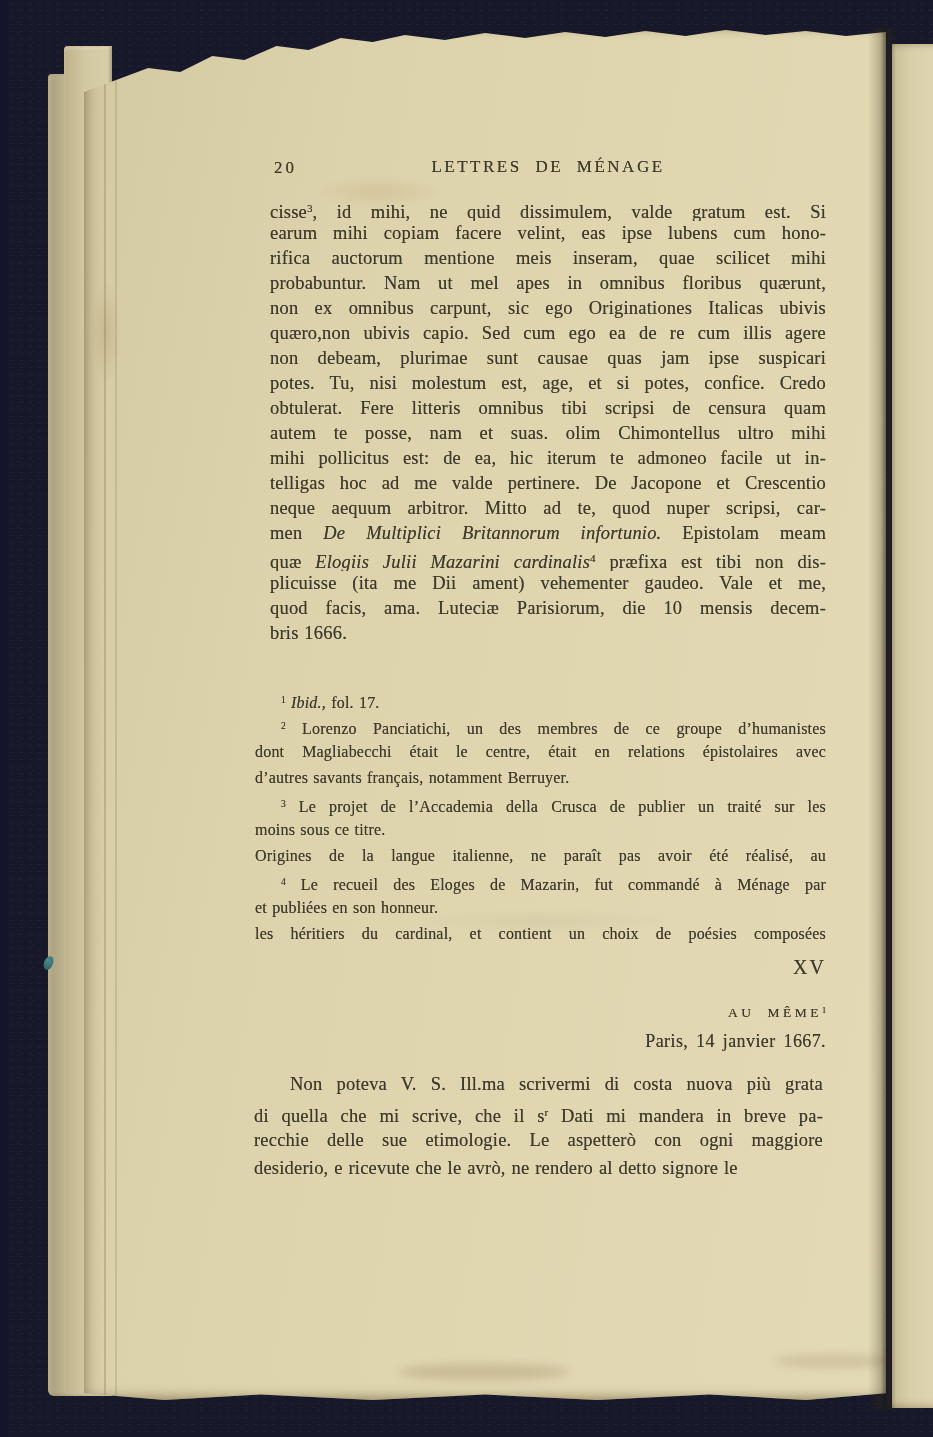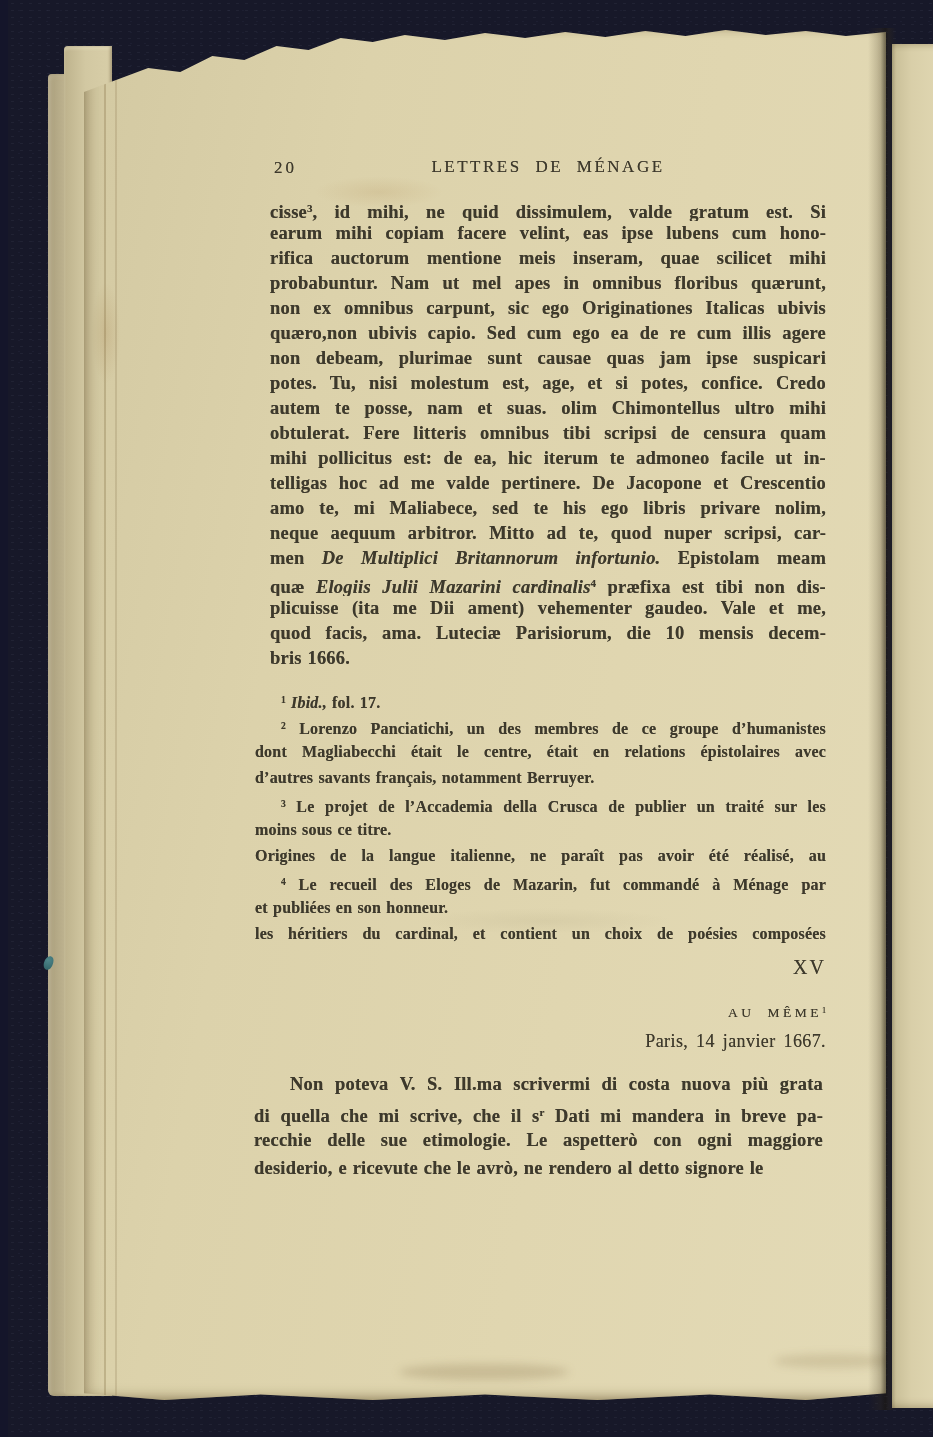--- a/index.html
+++ b/index.html
@@ -75,21 +75,21 @@
   
   .page-number{position:absolute;left:190px;top:130px;font-size:17px;letter-spacing:3px;}
   .running-title{position:absolute;left:186px;top:129px;width:556px;text-align:center;font-size:17px;letter-spacing:2.5px;word-spacing:7px;}
   .body-col{position:absolute;left:186px;top:168px;width:556px;font-size:18.5px;--lh:25px;}
   .fn-col{position:absolute;left:171px;top:659px;width:571px;font-size:16px;--lh:26px;}
   .center-line{position:absolute;left:171px;width:571px;text-align:right;}
   .sec-number{top:928px;font-size:20px;letter-spacing:2px;}
   .salutation{top:977px;font-size:13.5px;letter-spacing:3.5px;word-spacing:6px;}
   .dateline{top:1003px;font-size:18px;letter-spacing:.4px;word-spacing:3px;}
   .it-col{position:absolute;left:170px;top:1042px;width:569px;font-size:18.5px;--lh:28px;}
-  .tline{height:var(--lh);line-height:var(--lh);overflow:hidden;letter-spacing:.2px;word-spacing:1px;font-weight:bold;}
+  .tline{height:var(--lh);line-height:var(--lh);overflow:hidden;letter-spacing:.2px;word-spacing:1px;}
   .just{text-align:justify;text-align-last:justify;}
   .tline.first-indent{text-indent:26px;}
   .it-col .tline.first-indent{text-indent:36px;}
   .it{font-style:italic;}
   .sp{font-size:60%;vertical-align:.5em;letter-spacing:0;}
 </style>
 </head>
 <body>
 
 <div class="scene">
@@ -112,25 +112,24 @@
 
     <div class="body-col">
         <div class="tline just"><span>cisse</span><span class="sp">3</span><span>, id mihi, ne quid dissimulem, valde gratum est. Si</span></div>
         <div class="tline just">earum mihi copiam facere velint, eas ipse lubens cum hono-</div>
         <div class="tline just">rifica auctorum mentione meis inseram, quae scilicet mihi</div>
         <div class="tline just">probabuntur. Nam ut mel apes in omnibus floribus quærunt,</div>
         <div class="tline just">non ex omnibus carpunt, sic ego Originationes Italicas ubivis</div>
         <div class="tline just">quæro,non ubivis capio. Sed cum ego ea de re cum illis agere</div>
         <div class="tline just">non debeam, plurimae sunt causae quas jam ipse suspicari</div>
         <div class="tline just">potes. Tu, nisi molestum est, age, et si potes, confice. Credo</div>
+        <div class="tline just">obtulerat. Fere litteris omnibus tibi scripsi de censura quam</div>
         <div class="tline just">autem te posse, nam et suas. olim Chimontellus ultro mihi</div>
-        <div class="tline just">obtulerat. Fere litteris omnibus tibi scripsi de censura quam</div>
         <div class="tline just">mihi pollicitus est: de ea, hic iterum te admoneo facile ut in-</div>
         <div class="tline just">telligas hoc ad me valde pertinere. De Jacopone et Crescentio</div>
-        <div class="tline just">amo te, mi Maliabece, sed te his ego libris privare nolim,</div>
         <div class="tline just">neque aequum arbitror. Mitto ad te, quod nuper scripsi, car-</div>
         <div class="tline just"><span>men </span><span class="it">De Multiplici Britannorum infortunio.</span><span> Epistolam meam</span></div>
         <div class="tline just"><span>quæ </span><span class="it">Elogiis Julii Mazarini cardinalis</span><span class="sp">4</span><span> præfixa est tibi non dis-</span></div>
         <div class="tline just">plicuisse (ita me Dii ament) vehementer gaudeo. Vale et me,</div>
         <div class="tline just">quod facis, ama. Luteciæ Parisiorum, die 10 mensis decem-</div>
         <div class="tline">bris 1666.</div>
       </div>
 
     <div class="fn-col">
       <div class="fnote">

